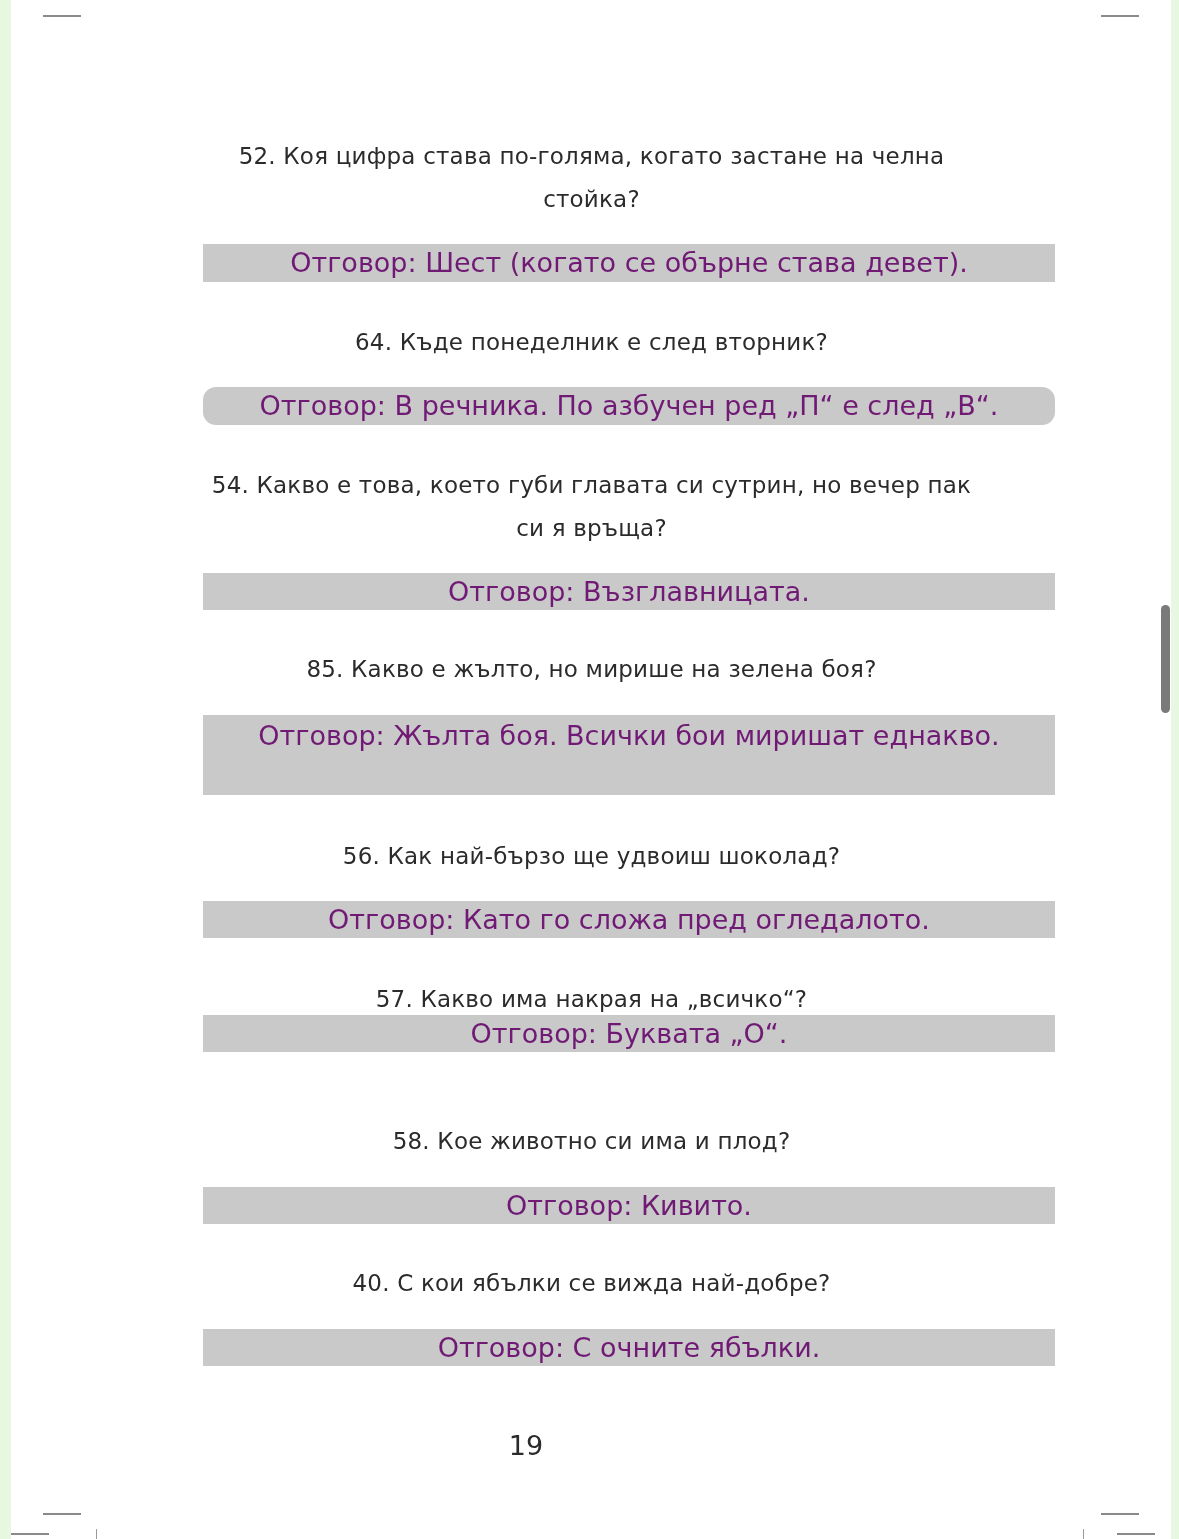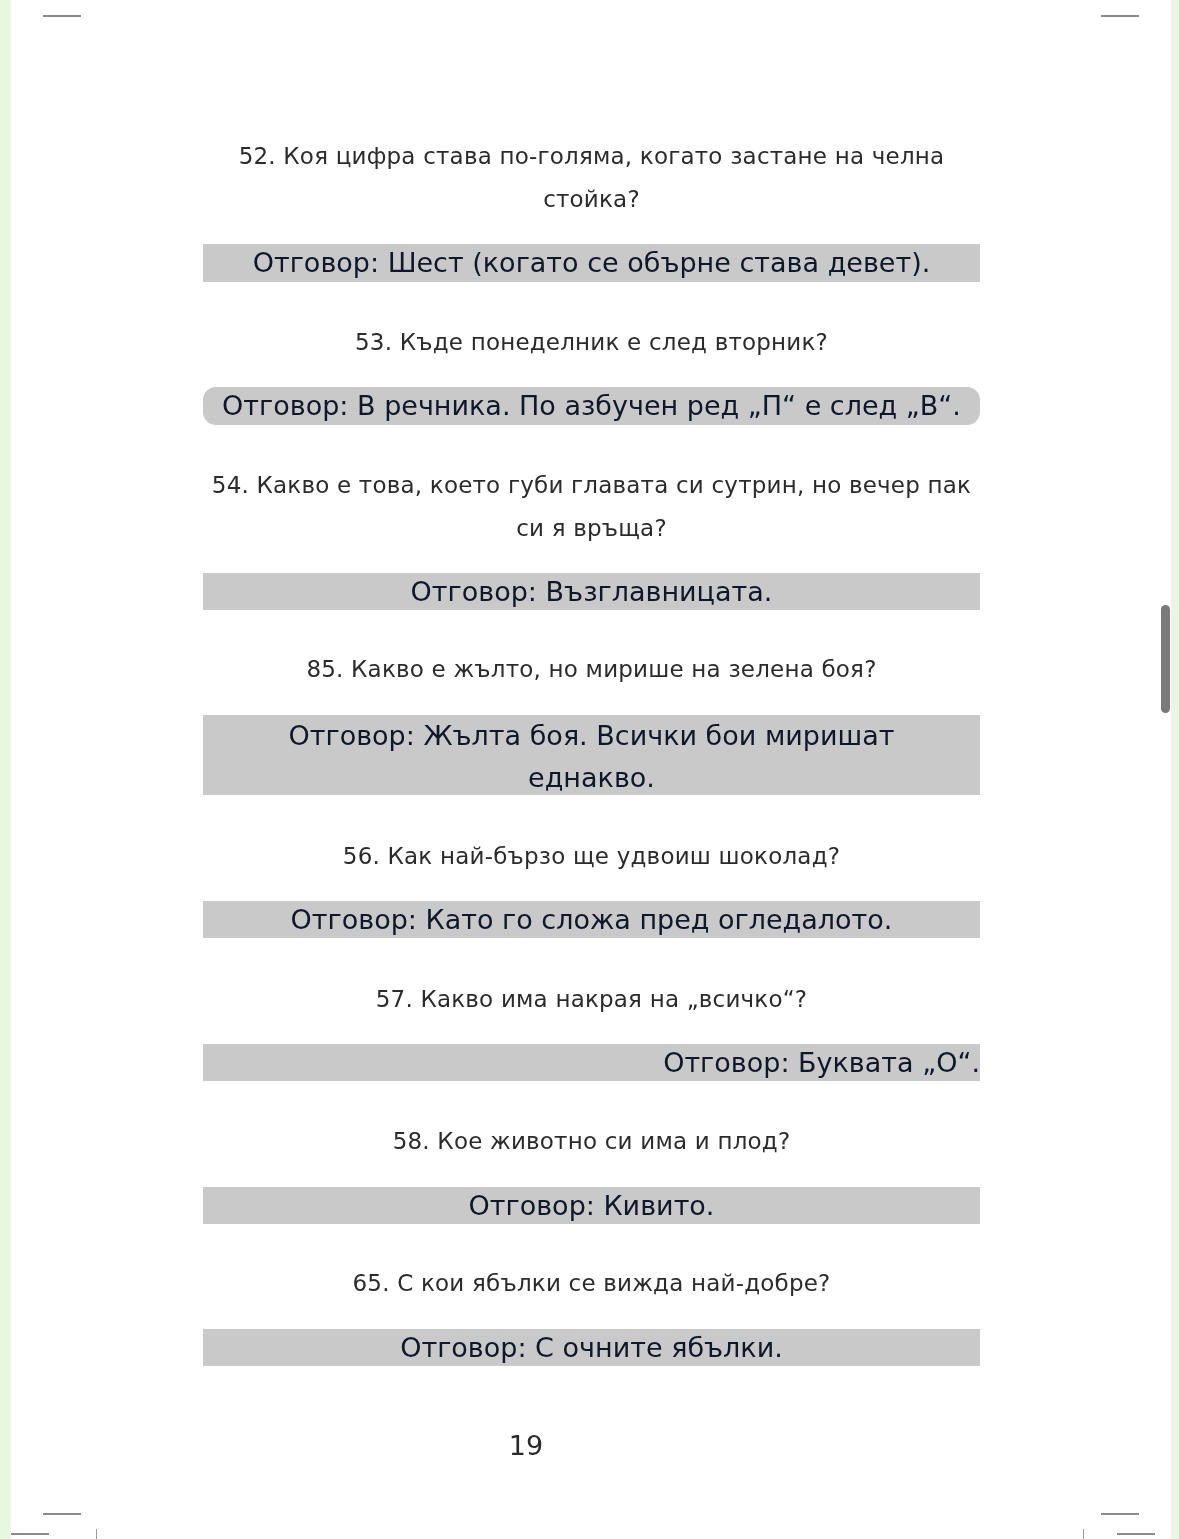--- a/index.html
+++ b/index.html
@@ -35,26 +35,26 @@
     }
     .qa { position: absolute; left: 0; width: 777px; }
     .question {
       text-align: center;
       font-size: 23px;
       line-height: 43px;
       color: #2b2b2b;
       letter-spacing: 0.2px;
     }
     .answer {
-      position: absolute; left: 0; width: 777px;
+      position: absolute; left: 0; width: 852px;
       background: #c9c9c9;
       text-align: center;
       font-size: 27px;
       line-height: 42px;
-      color: #0f172a;
+      color: #701a75;
     }
     .page-number {
       position: absolute; left: 0; width: 1052px; top: 1430px;
       text-align: center; font-size: 27px; color: #2b2b2b;
     }
   </style>
 </head>
 <body>
 
 <div class="edge-left"></div>
@@ -72,21 +72,21 @@
 <div class="scrollbar"></div>
 
 <div class="content">
 
   <div class="qa" style="top:135px;">
     <div class="question" style="padding:0 0;">52. Коя цифра става по-голяма, когато застане на челна стойка?</div>
   </div>
   <div class="answer" style="top:244px; height:38px; line-height:38px;">Отговор: Шест (когато се обърне става девет).</div>
 
   <div class="qa" style="top:321px;">
-    <div class="question">53. Къде понеделник е след вторник?</div>
+    <div class="question">64. Къде понеделник е след вторник?</div>
   </div>
   <div class="answer" style="top:387px; height:38px; line-height:38px;border-radius:13px;">Отговор: В речника. По азбучен ред „П“ е след „В“.</div>
 
   <div class="qa" style="top:464px;">
     <div class="question">54. Какво е това, което губи главата си сутрин, но вечер пак си я връща?</div>
   </div>
   <div class="answer" style="top:573px; height:37px; line-height:37px;">Отговор: Възглавницата.</div>
 
   <div class="qa" style="top:648px;">
     <div class="question">85. Какво е жълто, но мирише на зелена боя?</div>
@@ -94,27 +94,27 @@
   <div class="answer" style="top:715px; height:80px; line-height:42px; padding:0 46px; box-sizing:border-box;">Отговор: Жълта боя. Всички бои миришат еднакво.</div>
 
   <div class="qa" style="top:835px;">
     <div class="question">56. Как най-бързо ще удвоиш шоколад?</div>
   </div>
   <div class="answer" style="top:901px; height:37px; line-height:37px;">Отговор: Като го сложа пред огледалото.</div>
 
   <div class="qa" style="top:978px;">
     <div class="question">57. Какво има накрая на „всичко“?</div>
   </div>
-  <div class="answer" style="top:1044px; height:37px; line-height:37px;text-align:right;">Отговор: Буквата „О“.</div>
+  <div class="answer" style="top:1015px; height:37px; line-height:37px;">Отговор: Буквата „О“.</div>
 
   <div class="qa" style="top:1120px;">
     <div class="question">58. Кое животно си има и плод?</div>
   </div>
   <div class="answer" style="top:1187px; height:37px; line-height:37px;">Отговор: Кивито.</div>
 
   <div class="qa" style="top:1262px;">
-    <div class="question">65. С кои ябълки се вижда най-добре?</div>
+    <div class="question">40. С кои ябълки се вижда най-добре?</div>
   </div>
   <div class="answer" style="top:1329px; height:37px; line-height:37px;">Отговор: С очните ябълки.</div>
 
 </div>
 
 <div class="page-number">19</div>
 
 </body></html>

